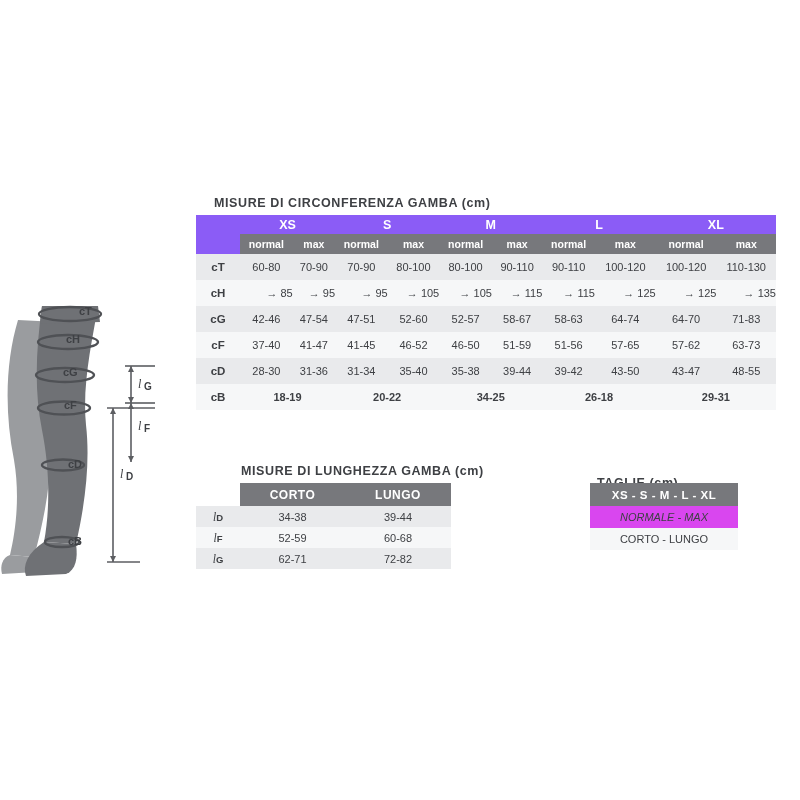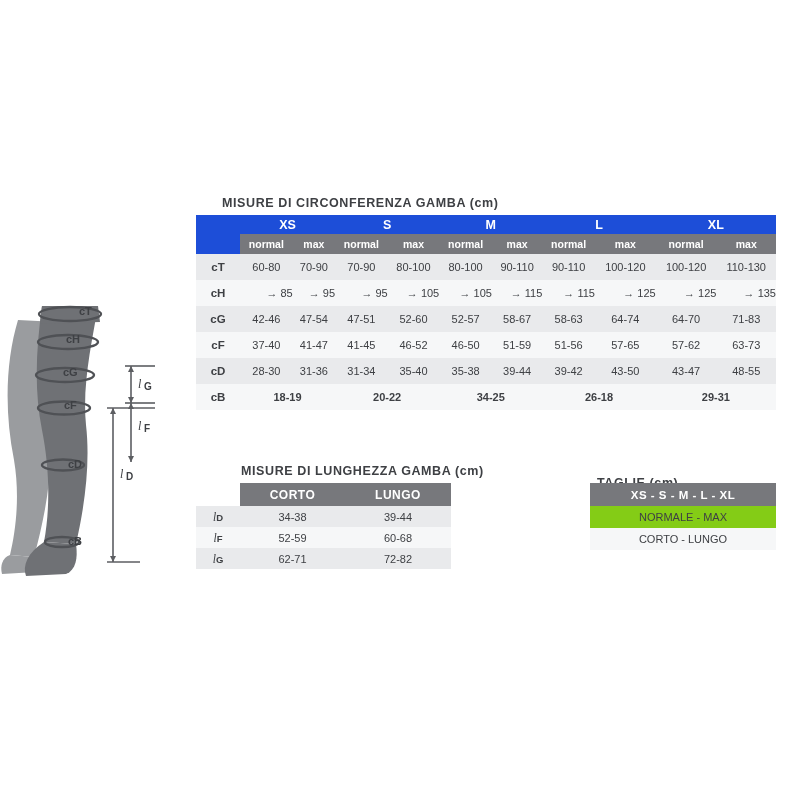--- a/index.html
+++ b/index.html
@@ -33,21 +33,21 @@
   
   .section-title {
     font-size: 12.5px;
     font-weight: bold;
     letter-spacing: 0.6px;
     color: #3e4044;
   }
 
   #circ-title {
     position: absolute;
-    left: 222px;
+    left: 214px;
     top: 196px;
   }
   #len-title {
     position: absolute;
     left: 205px;
     top: 464px;
     padding-left: 36px;
   }
   #size-title {
     position: absolute;
@@ -69,21 +69,21 @@
   }
 
   
   #circ-table {
     position: absolute;
     left: 196px;
     top: 215px;
     width: 580px;
   }
   #circ-table .hdr-row th {
-    background: #1d4ed8;
+    background: #8b5cf6;
     color: #ffffff;
     font-weight: bold;
     font-size: 12.5px;
     height: 19px;
   }
   #circ-table .sub-row th {
     background: #77787c;
     color: #ffffff;
     font-weight: bold;
     font-size: 10.5px;
@@ -136,36 +136,36 @@
     font-weight: bold;
     width: 44px;
     font-size: 11.5px;
   }
 
   
   #size-table {
     position: absolute;
     left: 590px;
     top: 483px;
-    width: 186px;
+    width: 148px;
   }
   #size-table .hdr th {
     background: #77787c;
     color: #ffffff;
     font-weight: bold;
     font-size: 11.5px;
     height: 23px;
     letter-spacing: 0.5px;
   }
   #size-table tbody td {
     height: 22px;
     font-size: 11px;
     color: #3e4044;
   }
-  #size-table tbody tr.even td { background: #84cc16; }
+  #size-table tbody tr.even td { background: #d946ef; font-style: italic; }
   #size-table tbody tr.odd td  { background: #f6f7f8; }
   
   .ell { font-style: italic; font-family: "Liberation Serif", serif; font-weight: normal; }
 </style>
 </head>
 <body>
 
 <div class="page">
 
   <div class="illustration">

